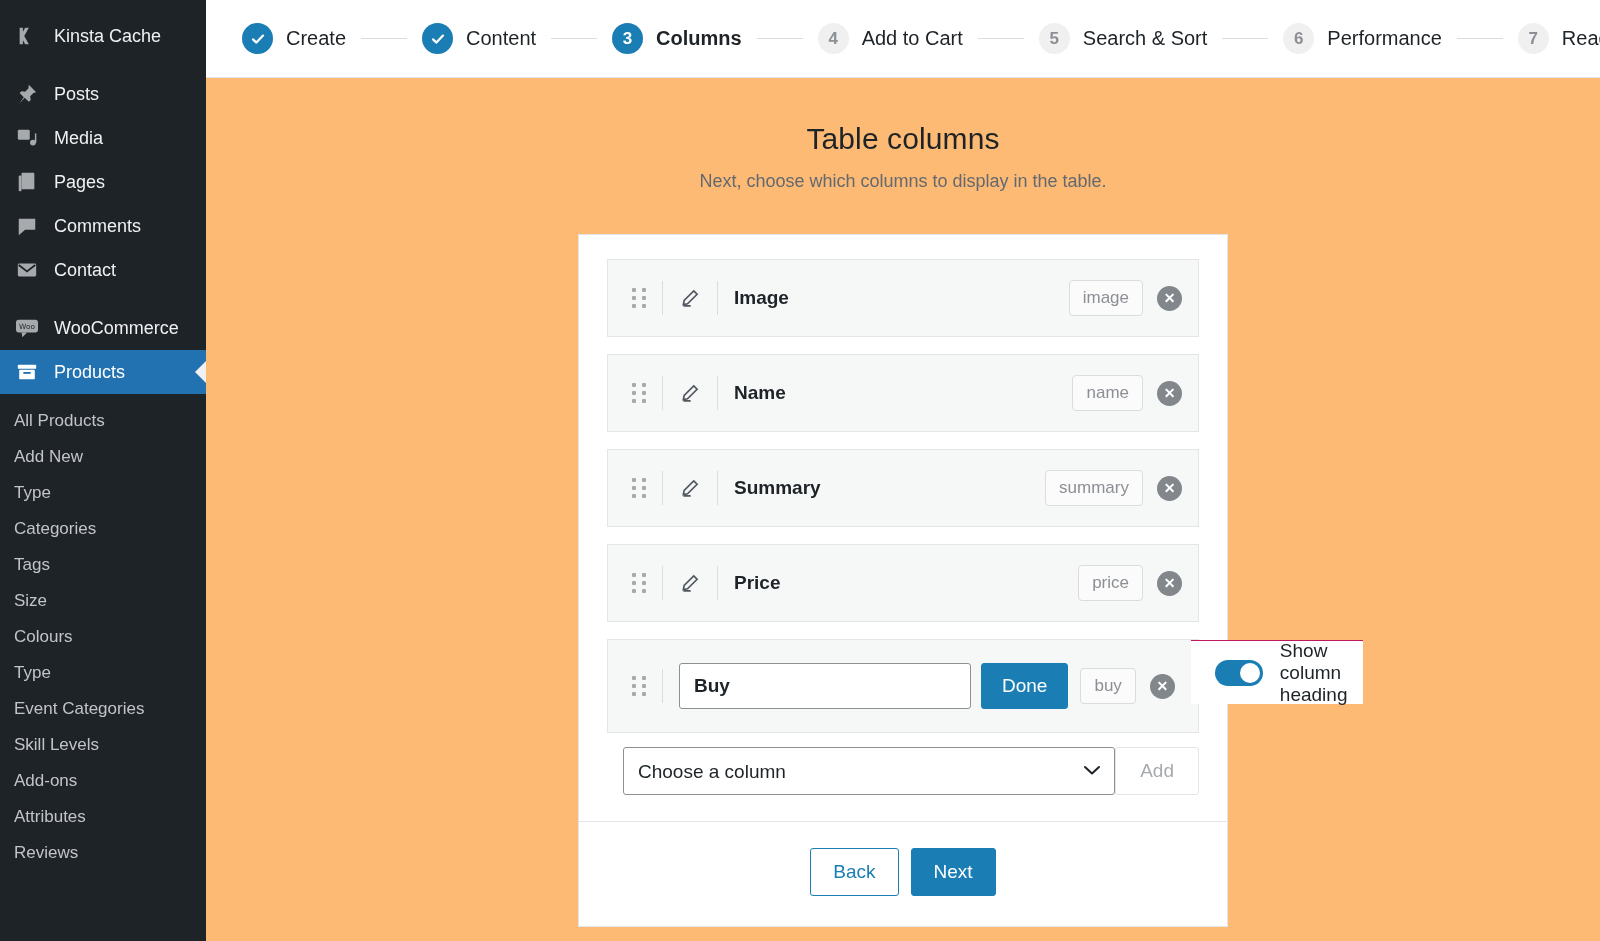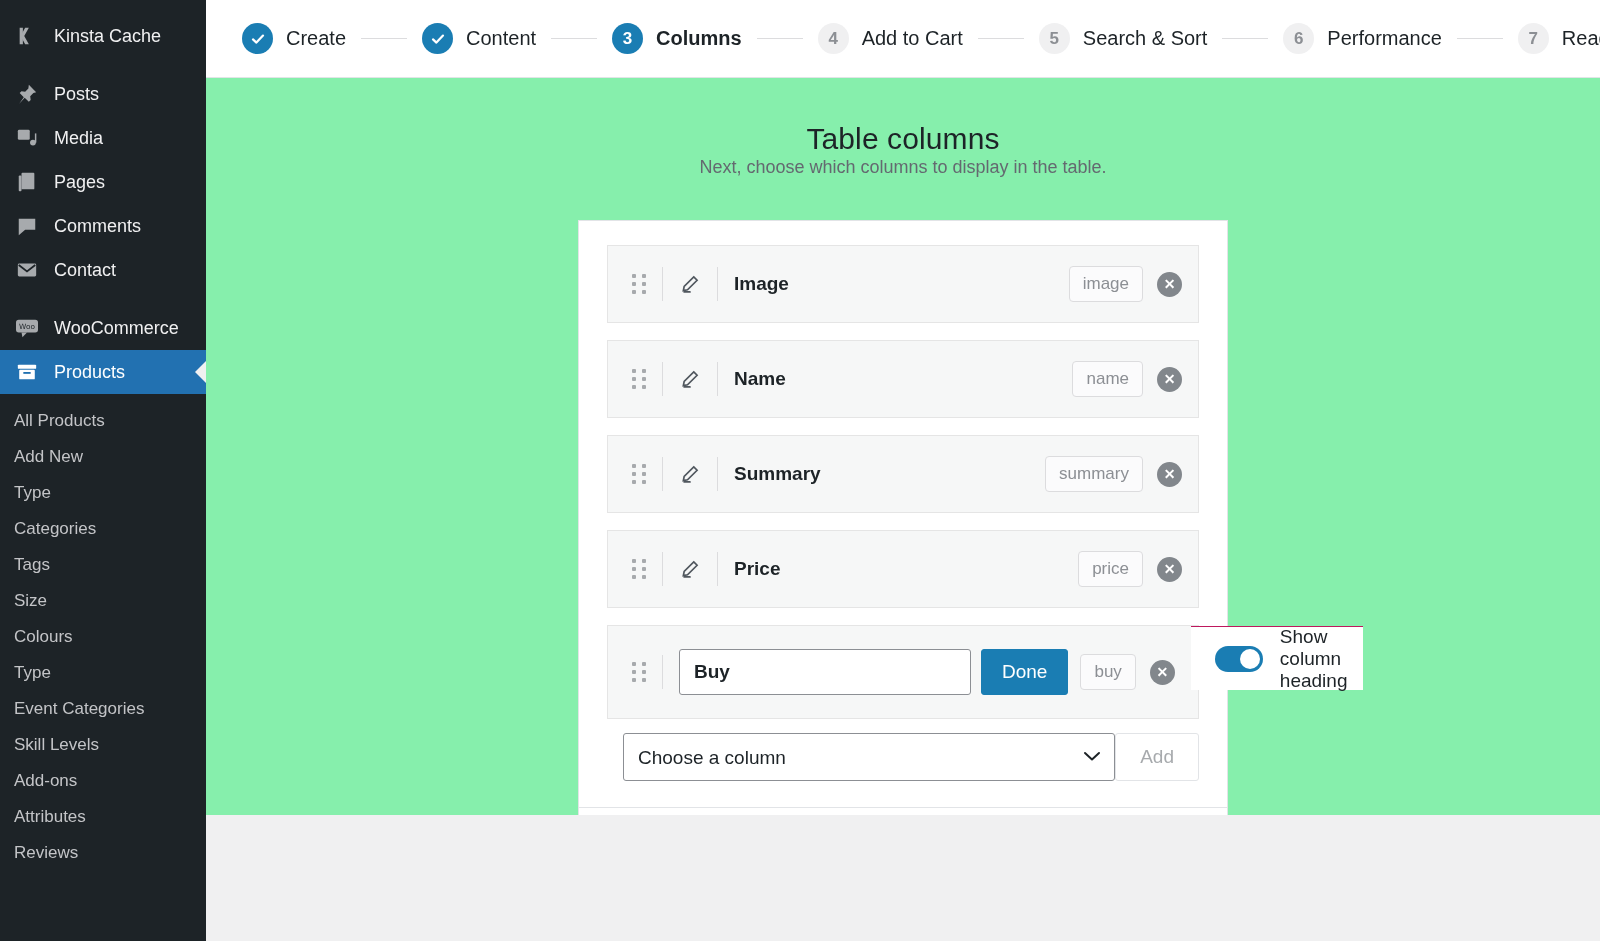--- a/index.html
+++ b/index.html
@@ -48,21 +48,21 @@
   }
   .nav-sep { height: 14px; }
   .submenu { padding: 9px 0 8px 0; background: #1d2327; }
   .sub-item {
     display: block; padding: 2px 0 2px 14px;
     color: #c3c4c7; font-size: 17px; line-height: 32px;
     white-space: nowrap;
   }
 
   
-  .main { flex: 1; height: 815px; background: #86efac; overflow: hidden; position: relative; }
+  .main { flex: 1; height: 941px; background: #fdba74; overflow: hidden; position: relative; }
 
   .stepper {
     height: 78px; background: #fff;
     border-bottom: 1px solid #e2e4e7;
     display: flex; align-items: center;
     padding: 0 30px 0 36px;
   }
   .step { display: flex; align-items: center; white-space: nowrap; }
   .step .circle {
     width: 31px; height: 31px; border-radius: 50%;
@@ -80,21 +80,21 @@
     margin: 0 15px; flex-shrink: 0;
   }
 
   .content { padding-top: 44px; }
   .page-title {
     text-align: center; font-size: 30px; font-weight: 400;
     color: #1d2327; letter-spacing: 0.1px;
   }
   .page-sub {
     text-align: center; font-size: 18px; color: #646970;
-    margin-top: 1px;
+    margin-top: 15px;
   }
 
   .card {
     width: 650px; margin: 42px auto 0 auto;
     background: #fff; border: 1px solid #e2e4e7;
     padding: 24px 28px 0 28px;
   }
   .col-row {
     background: #f6f7f7; border: 1px solid #e5e5e5;
     margin-bottom: 17px;

